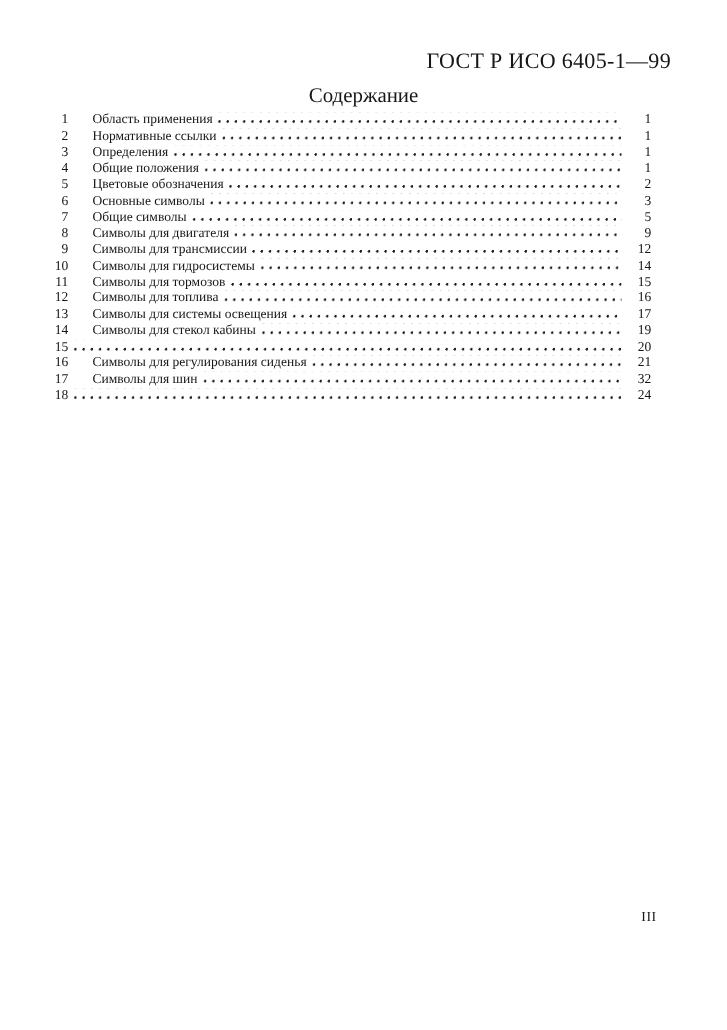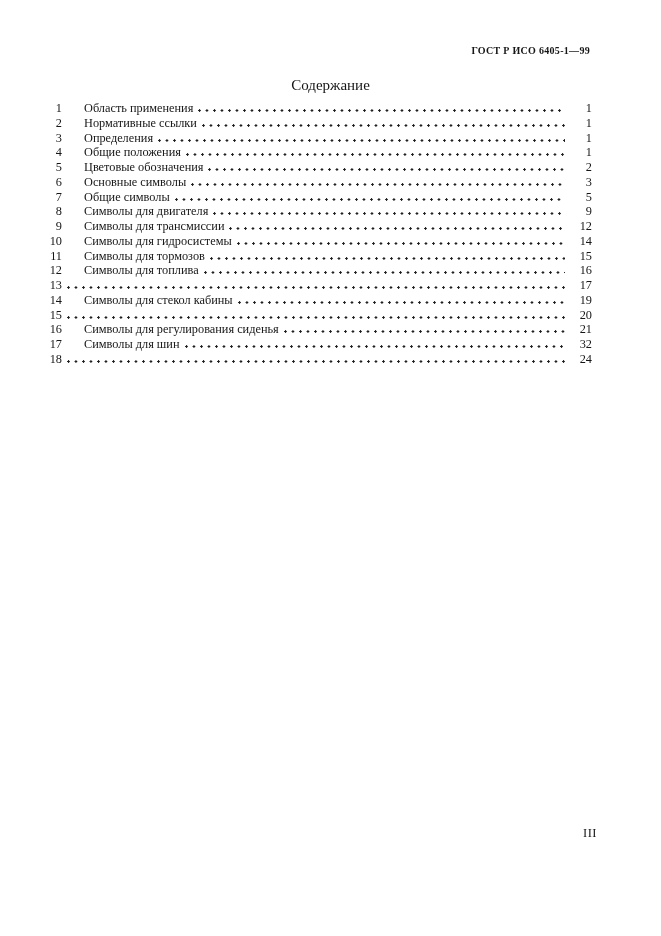--- a/index.html
+++ b/index.html
@@ -11,33 +11,33 @@
     width: 661px;
     height: 936px;
     position: relative;
     font-family: "Liberation Serif", serif;
     color: #161616;
     overflow: hidden;
   }
   .doc-header {
     position: absolute;
     top: 45px;
-    right: 71px;
-    font-size: 10px;
-    font-weight: bold;
+    right: 51px;
+    font-size: 20px;
+    font-weight: normal;
     letter-spacing: 0.3px;
     white-space: nowrap;
   }
   .doc-title {
     position: absolute;
     top: 77px;
     left: 0;
     right: 0;
     text-align: center;
-    font-size: 15px;
+    font-size: 19px;
   }
   .toc {
     position: absolute;
     top: 101px;
     left: 40px;
     width: 552px;
     font-size: 12.3px;
   }
   .toc-row {
     display: flex;
@@ -167,20 +167,21 @@
 
   <div class="toc-row">
     <span class="toc-num">12</span>
     <span class="toc-title">Символы для топлива</span>
     <span class="toc-dots"></span>
     <span class="toc-page">16</span>
   </div>
 
   <div class="toc-row">
     <span class="toc-num">13</span>
+    <span class="toc-title">Символы для системы освещения</span>
     <span class="toc-dots"></span>
     <span class="toc-page">17</span>
   </div>
 
   <div class="toc-row">
     <span class="toc-num">14</span>
     <span class="toc-title">Символы для стекол кабины</span>
     <span class="toc-dots"></span>
     <span class="toc-page">19</span>
   </div>

